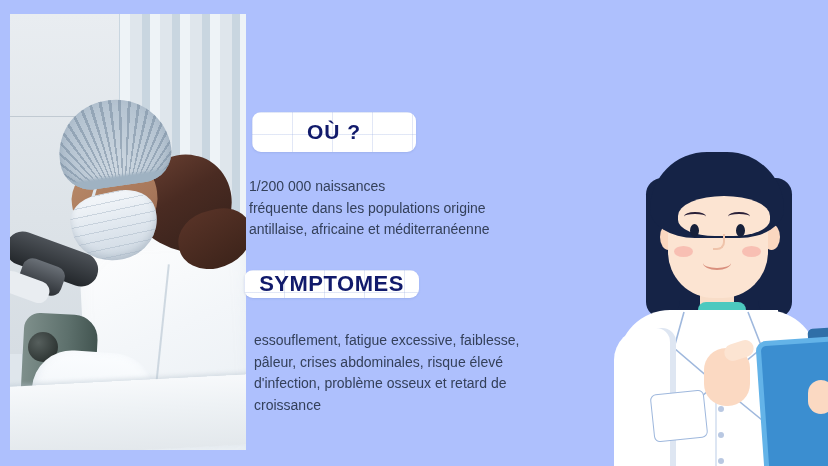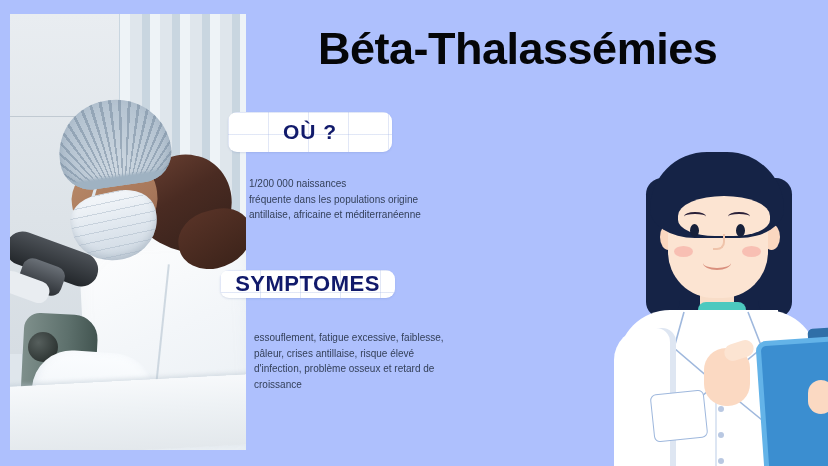--- a/index.html
+++ b/index.html
@@ -280,20 +280,21 @@
   
   .chip {
     position: absolute;
     background: #ffffff;
     border-radius: 9px;
     display: flex;
     align-items: center;
     justify-content: center;
     overflow: hidden;
     box-shadow: 0 1px 2px rgba(90,110,170,0.18);
+    margin-left: 24px;
   }
   .chip .grid {
     position: absolute;
     inset: 0;
     background:
       repeating-linear-gradient(90deg,
         rgba(150,170,225,0.28) 0px, rgba(150,170,225,0.28) 1px,
         rgba(255,255,255,0) 1px, rgba(255,255,255,0) 40px),
       repeating-linear-gradient(to bottom,
         rgba(150,170,225,0.28) 0px, rgba(150,170,225,0.28) 1px,
@@ -318,21 +319,21 @@
     top: 270px;
     width: 175px;
     height: 28px;
   }
   #chip-symptomes .chip-label { font-size: 22px; letter-spacing: 0.5px; }
 
   
   .body-text {
     position: absolute;
     color: #34405a;
-    font-size: 10px;
+    font-size: 14px;
     line-height: 1.55;
     white-space: pre-line;
   }
   #text-ou { left: 249px; top: 176px; width: 300px; }
   #text-symptomes { left: 254px; top: 330px; width: 300px; }
 
   
   .doctor {
     position: absolute;
     left: 612px;
@@ -594,38 +595,37 @@
     <div class="scope-base"></div>
     <div class="scope-knob"></div>
     <div class="scope-arm"></div>
     <div class="scope-lens"></div>
     <div class="scope-tube"></div>
     <div class="sleeve"></div>
     <div class="hand"></div>
     <div class="table-top"></div>
   </div>
 
-  <div class="title">Béta-Thalassémies</div>
 
   <div class="chip" id="chip-ou">
     <div class="grid"></div>
     <span class="chip-label">OÙ ?</span>
   </div>
 
   <div class="body-text" id="text-ou">1/200 000 naissances
 fréquente dans les populations origine
 antillaise, africaine et méditerranéenne</div>
 
   <div class="chip" id="chip-symptomes">
     <div class="grid"></div>
     <span class="chip-label">SYMPTOMES</span>
   </div>
 
   <div class="body-text" id="text-symptomes">essouflement, fatigue excessive, faiblesse,
-pâleur, crises antillaise, risque élevé
+pâleur, crises abdominales, risque élevé
 d'infection, problème osseux et retard de
 croissance</div>
 
   <div class="doctor">
     <div class="doc-hair-back"></div>
     <div class="doc-hair-side l"></div>
     <div class="doc-hair-side r"></div>
     <div class="doc-ear l"></div>
     <div class="doc-ear r"></div>
     <div class="doc-neck"></div>

